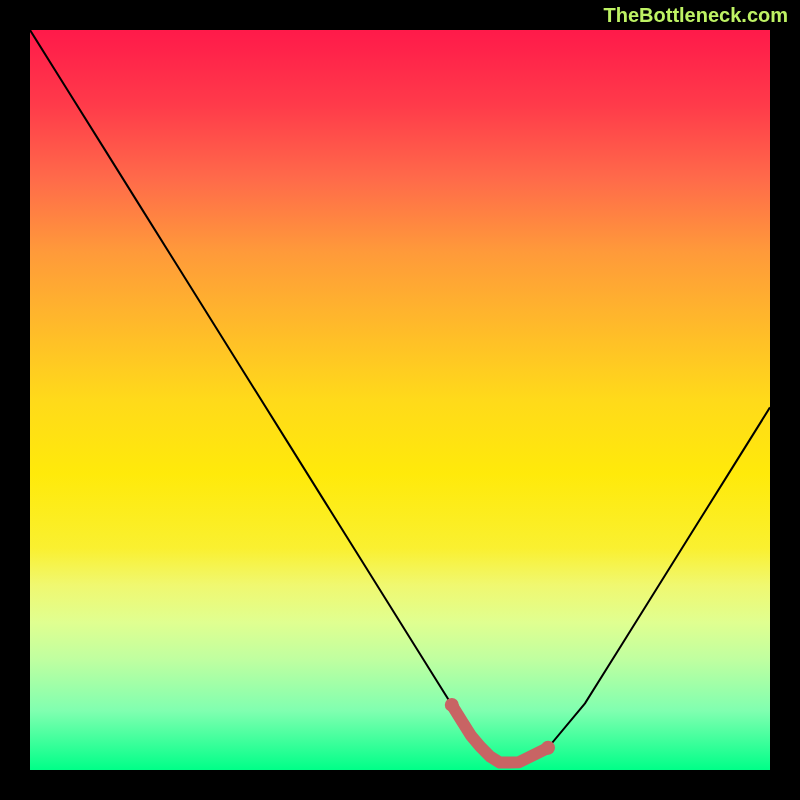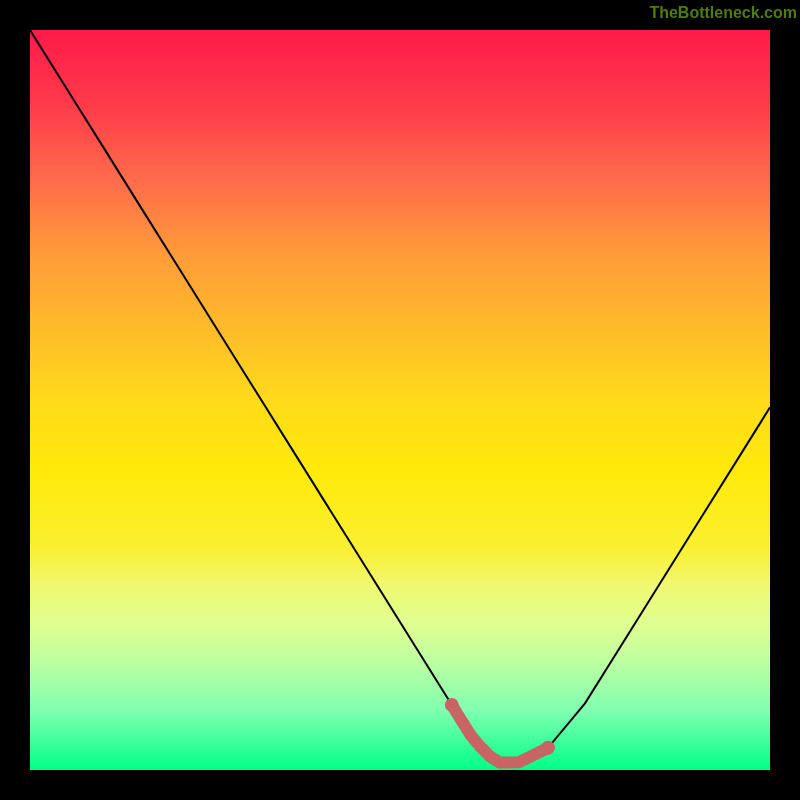--- a/index.html
+++ b/index.html
@@ -7,23 +7,23 @@
     width: 800px;
     height: 800px;
     background: #000;
     position: relative;
     font-family: Arial, sans-serif;
     overflow: hidden;
   }
   .watermark {
     position: absolute;
     top: 4px;
-    right: 3px;
-    color: #4d7c0f;
-    font-size: 16px;
+    right: 12px;
+    color: #bef264;
+    font-size: 20px;
     font-weight: bold;
     z-index: 10;
   }
   .plot-area {
     position: absolute;
     top: 30px;
     left: 30px;
     width: 740px;
     height: 740px;
     background: linear-gradient(to bottom,

